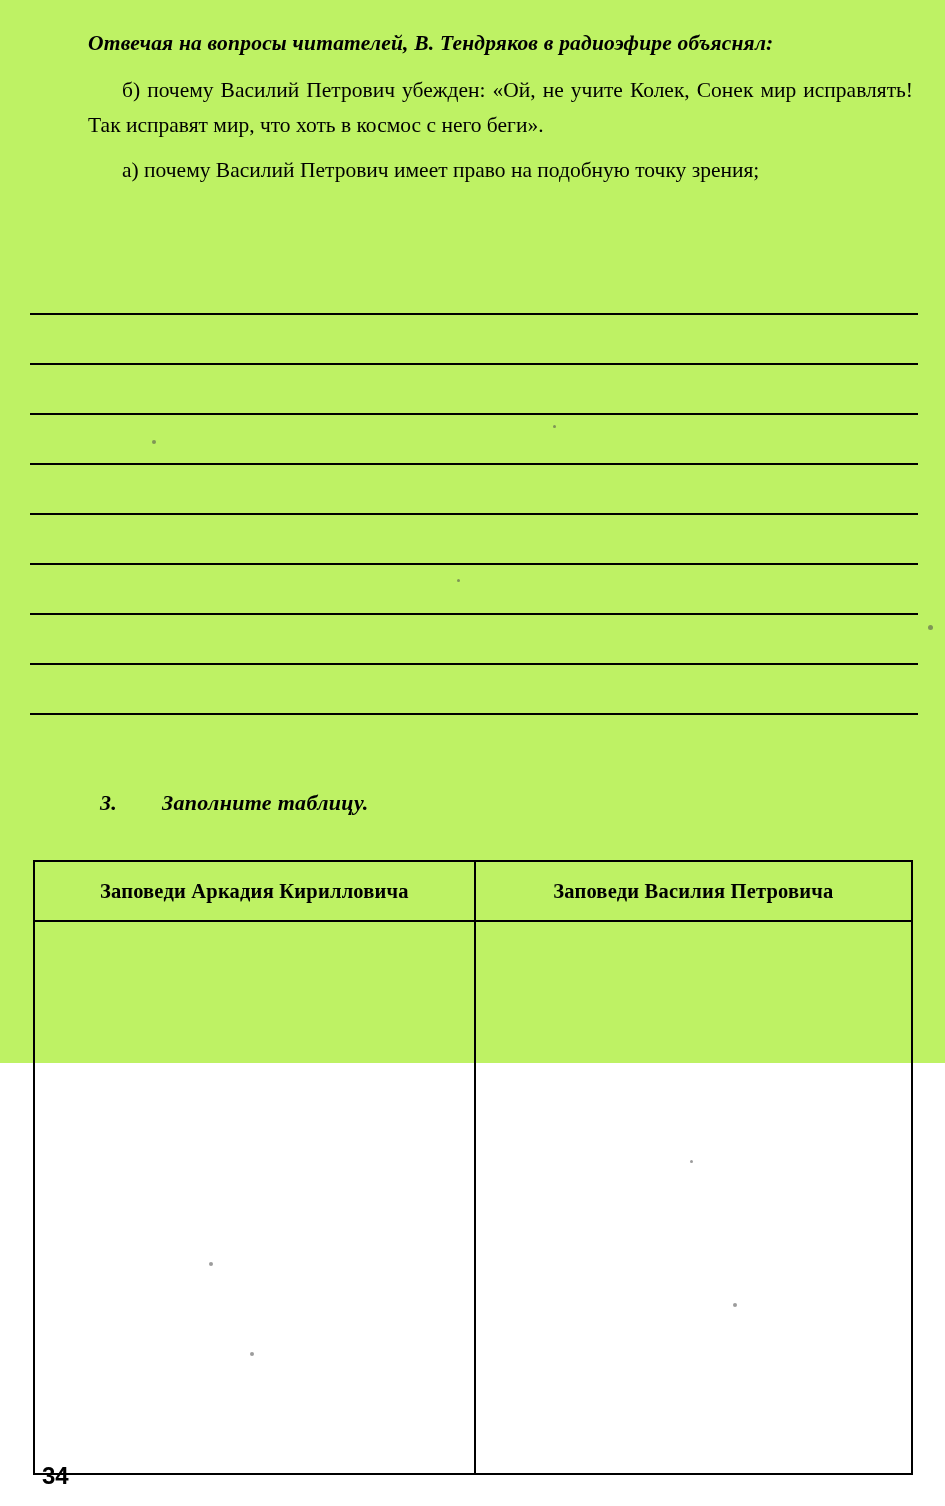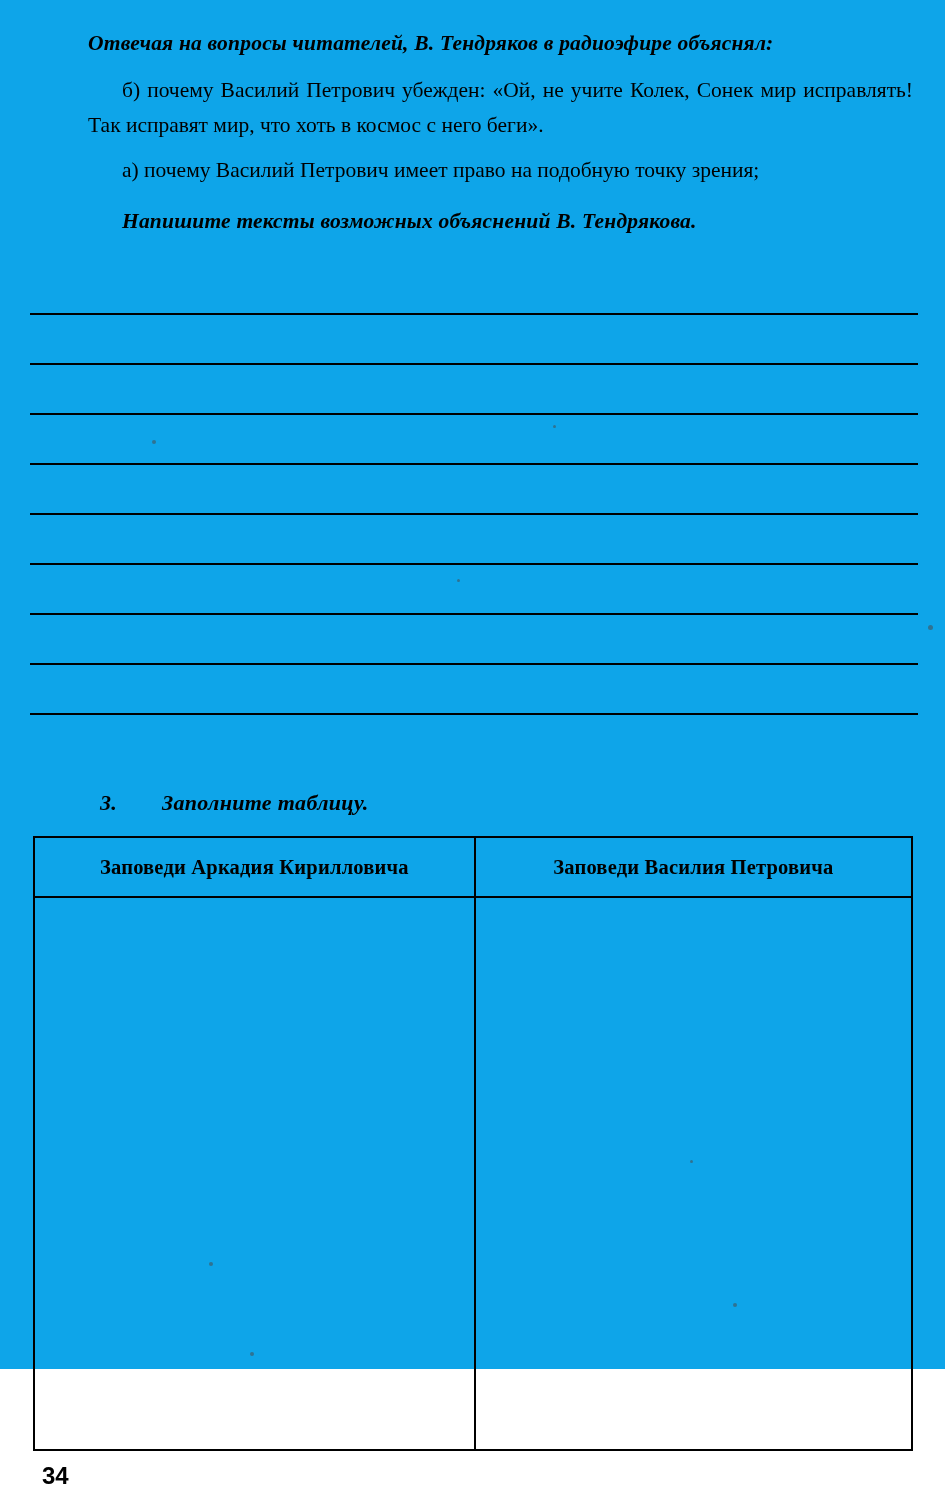--- a/index.html
+++ b/index.html
@@ -12,22 +12,22 @@
     height: 1506px;
     position: relative;
     font-family: "Liberation Serif", serif;
     color: #000000;
     overflow: hidden;
   }
   .page {
     position: absolute;
     left: 0; top: 0;
     width: 945px;
-    height: 1369px;
-    background: #0ea5e9;
+    height: 1063px;
+    background: #bef264;
   }
   .content {
     position: absolute;
     left: 88px;
     top: 26px;
     width: 825px;
   }
   .para {
     font-size: 21.5px;
     line-height: 35px;
@@ -91,21 +91,21 @@
   }
   .task3 .num {
     display: inline-block;
     width: 62px;
   }
 
   
   .table-wrap {
     position: absolute;
     left: 33px;
-    top: 836px;
+    top: 860px;
     width: 880px;
     height: 615px;
   }
   table.tbl {
     border-collapse: collapse;
     width: 100%;
     height: 100%;
     table-layout: fixed;
   }
   table.tbl th, table.tbl td {
@@ -138,21 +138,20 @@
 </style>
 </head>
 <body>
 
 <div class="page">
 
   <div class="content">
     <p class="para bold-italic intro">Отвечая на вопросы читателей, В. Тендряков в радиоэфире объяснял:</p>
     <p class="para indent item-b">б) почему Василий Петрович убежден: «Ой, не учите Колек, Сонек мир исправлять! Так исправят мир, что хоть в космос с него беги».</p>
     <p class="para indent item-a">а) почему Василий Петрович имеет право на подобную точку зрения;</p>
-    <p class="para bold-italic indent write-task">Напишите тексты возможных объяснений В. Тендрякова.</p>
   </div>
 
   <div class="rules">
     <div class="rule-line"></div>
     <div class="rule-line"></div>
     <div class="rule-line"></div>
     <div class="rule-line"></div>
     <div class="rule-line"></div>
     <div class="rule-line"></div>
     <div class="rule-line"></div>

